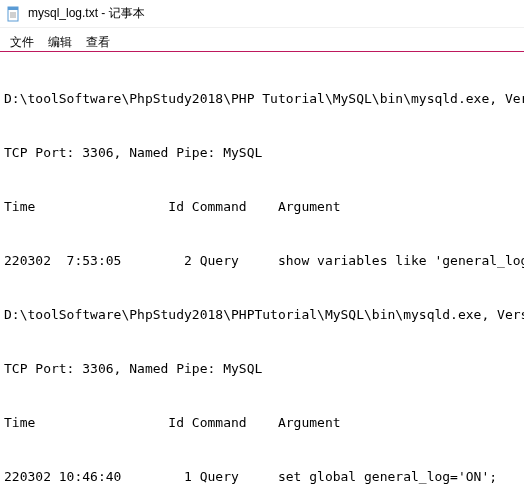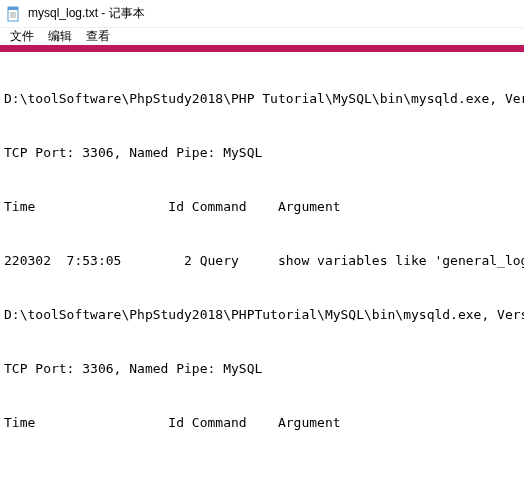--- a/index.html
+++ b/index.html
@@ -23,24 +23,24 @@
     .titlebar .icon {
       width: 16px; height: 16px;
       margin-right: 6px;
       display: flex; align-items: center; justify-content: center;
     }
     .titlebar .title { font-size: 12px; color: #000; }
     .menubar {
       height: 24px;
       background: #fff;
       display: flex;
-      align-items: center;
+      align-items: flex-end;
       gap: 14px;
       padding: 0 10px;
-      border-bottom: 7px solid #be185d;
+      border-bottom: 1px solid #be185d;
       font-size: 12px;
     }
     .menubar .menu-item {
       color: #000;
       cursor: default;
     }
     .content {
       padding: 2px 4px 4px 4px;
       font-family: "SimSun", monospace;
       font-size: 13px;
@@ -74,20 +74,21 @@
 </div>
 
 <div class="content">
   <div class="line">D:\toolSoftware\PhpStudy2018\PHP Tutorial\MySQL\bin\mysqld.exe, Version: 5.5.5</div>
   <div class="line">TCP Port: 3306, Named Pipe: MySQL</div>
   <div class="line">Time                 Id Command    Argument</div>
   <div class="line">220302  7:53:05        2 Query     show variables like 'general_log%'</div>
   <div class="line">D:\toolSoftware\PhpStudy2018\PHPTutorial\MySQL\bin\mysqld.exe, Version: 5.5.5</div>
   <div class="line">TCP Port: 3306, Named Pipe: MySQL</div>
   <div class="line">Time                 Id Command    Argument</div>
+  <div class="line">220302 10:46:40        1 Query     set global general_log='ON';</div>
   
   
   
   
   
   
   
   
   
   

